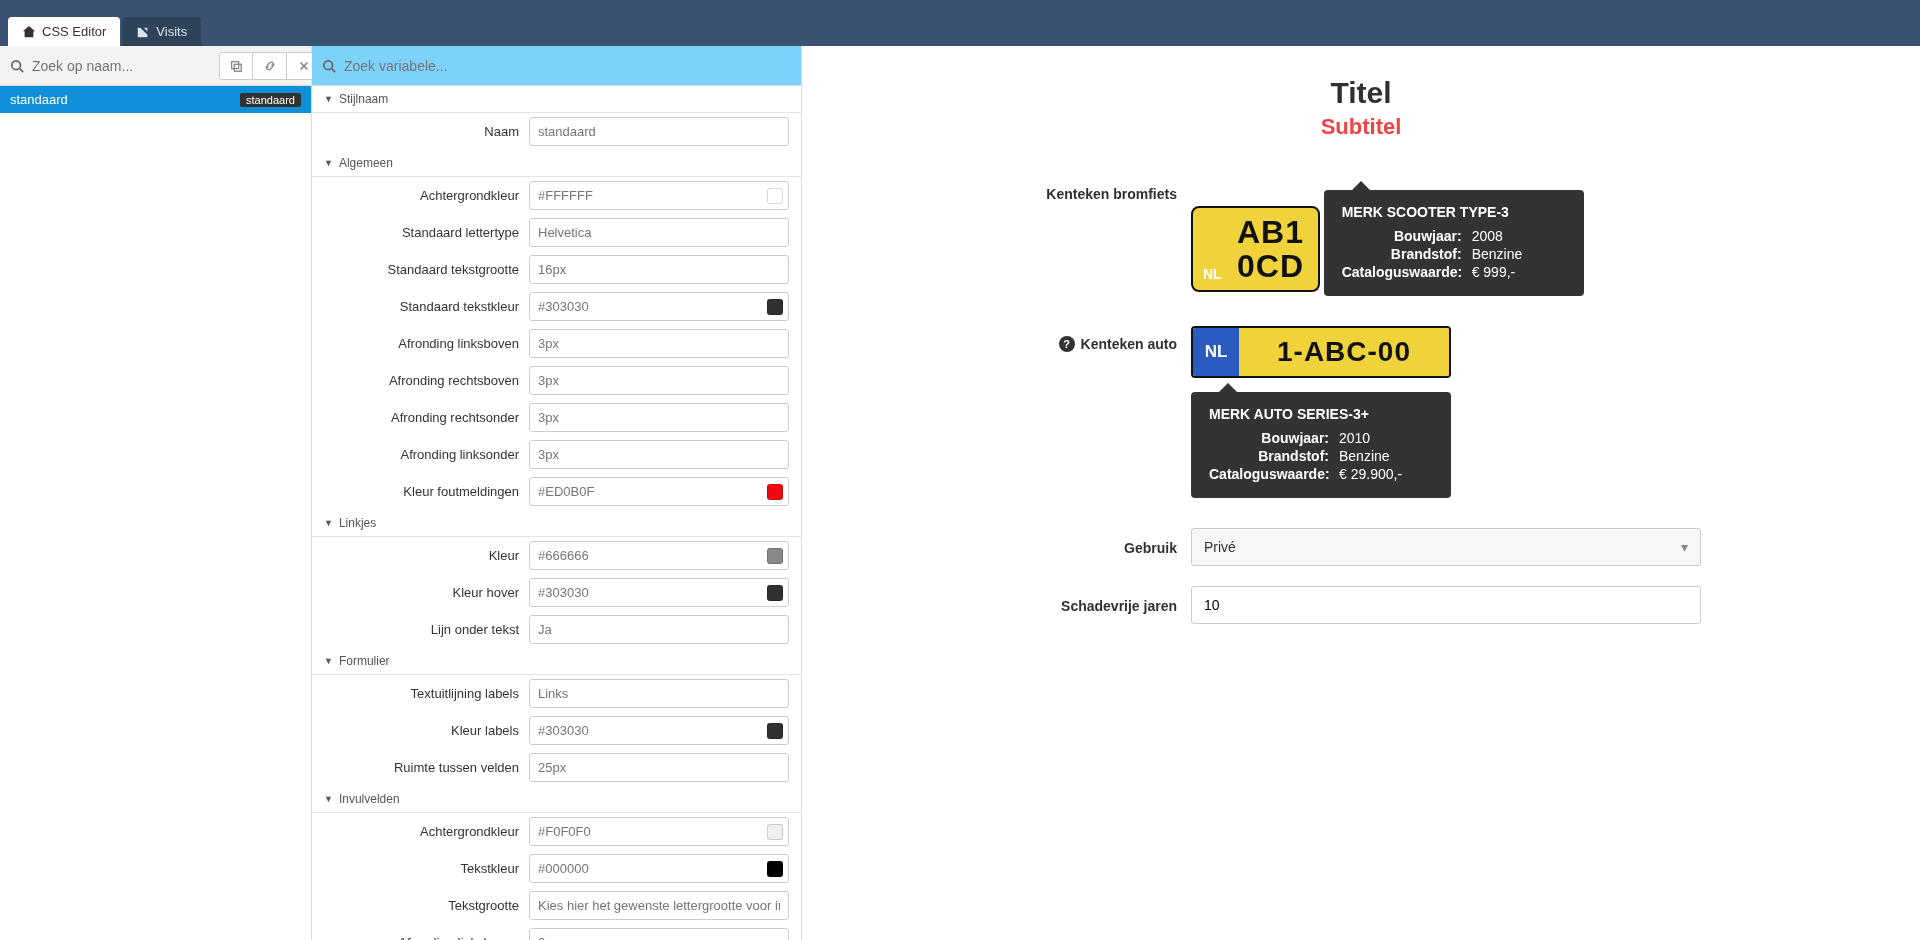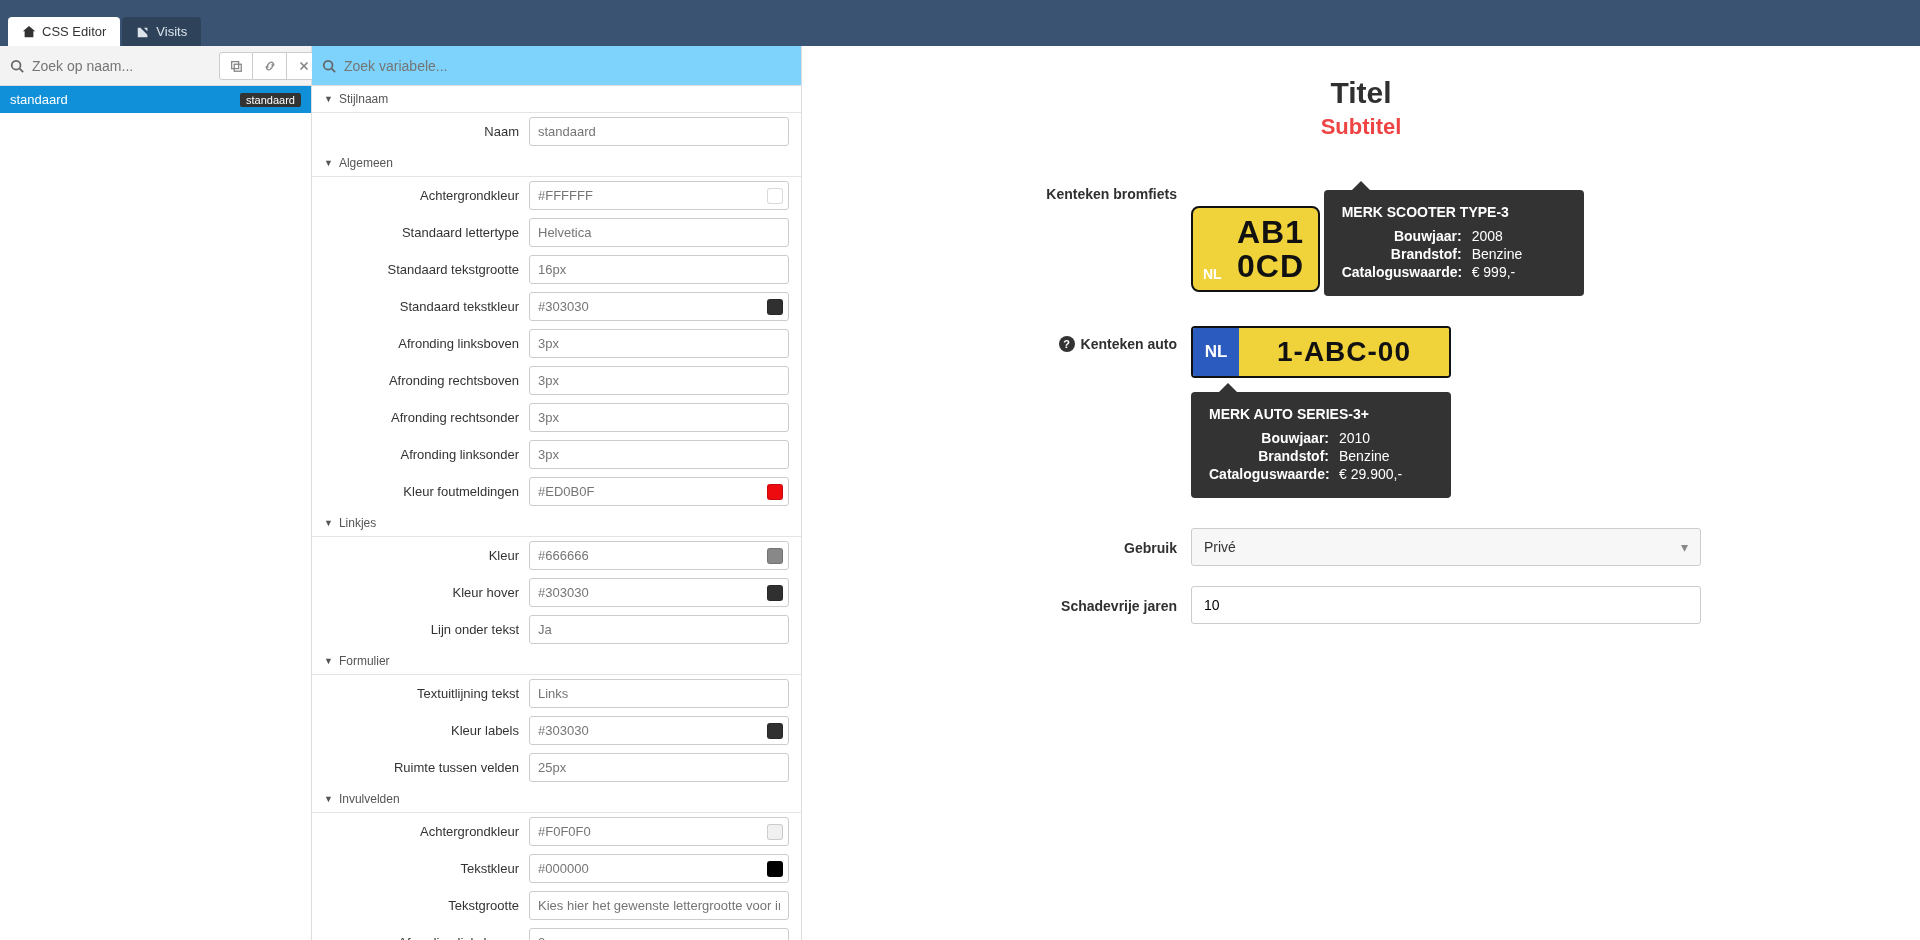--- a/index.html
+++ b/index.html
@@ -209,21 +209,21 @@
           </div>
           <div class="row">
             <div class="row-label">Lijn onder tekst</div>
             <div class="row-input-wrap"><input class="row-input" placeholder="Ja" style=""></div>
           </div>
           <div class="section-head">
             <span class="tri">▼</span>
             <span>Formulier</span>
           </div>
           <div class="row">
-            <div class="row-label">Textuitlijning tekst</div>
+            <div class="row-label">Textuitlijning labels</div>
             <div class="row-input-wrap"><input class="row-input" placeholder="Links" style=""></div>
           </div>
           <div class="row">
             <div class="row-label">Kleur labels</div>
             <div class="row-input-wrap"><input class="row-input" placeholder="#303030" style=""><span class="swatch" style="background: rgb(48, 48, 48);"></span></div>
           </div>
           <div class="row">
             <div class="row-label">Ruimte tussen velden</div>
             <div class="row-input-wrap"><input class="row-input" placeholder="25px" style=""></div>
           </div>

